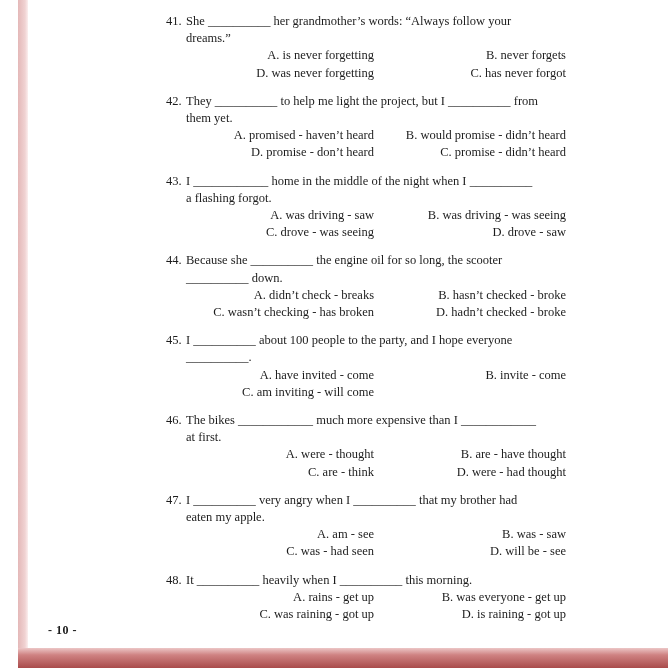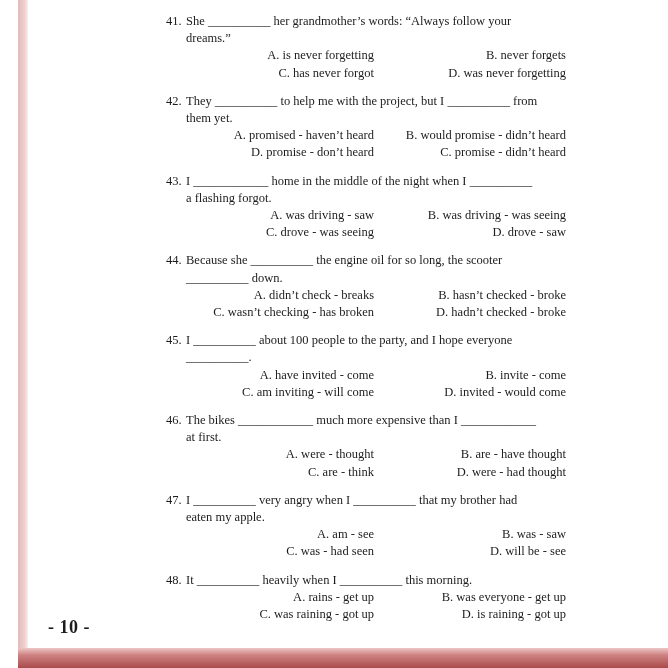--- a/index.html
+++ b/index.html
@@ -72,21 +72,21 @@
     margin-left: 10px;
   }
   .opt {
     white-space: nowrap;
     text-align: right;
   }
   .footer {
     position: absolute;
     left: 30px;
     bottom: 30px;
-    font-size: 18px;
+    font-size: 12px;
     font-weight: bold;
     letter-spacing: 0.5px;
   }
 </style>
 </head>
 <body>
 
 <div class="sheet">
   <div class="strip-left"></div>
   <div class="strip-right"></div>
@@ -95,29 +95,29 @@
   <div class="questions" id="questions">
   <div class="question">
     <span class="q-num">41.</span>
     <div class="q-body">
           <div class="q-line">She __________ her grandmother’s words: “Always follow your</div>
           <div class="q-line">dreams.”</div>
         </div>
     <div class="options">
           <div class="opt">A. is never forgetting</div>
           <div class="opt">B. never forgets</div>
+          <div class="opt">D. was never forgetting</div>
           <div class="opt">C. has never forgot</div>
-          <div class="opt">D. was never forgetting</div>
         </div>
   </div>
 
   <div class="question">
     <span class="q-num">42.</span>
     <div class="q-body">
-          <div class="q-line">They __________ to help me with the project, but I __________ from</div>
+          <div class="q-line">They __________ to help me light the project, but I __________ from</div>
           <div class="q-line">them yet.</div>
         </div>
     <div class="options">
           <div class="opt">A. promised - haven’t heard</div>
           <div class="opt">B. would promise - didn’t heard</div>
           <div class="opt">D. promise - don’t heard</div>
           <div class="opt">C. promise - didn’t heard</div>
         </div>
   </div>
 
@@ -152,21 +152,20 @@
   <div class="question">
     <span class="q-num">45.</span>
     <div class="q-body">
           <div class="q-line">I __________ about 100 people to the party, and I hope everyone</div>
           <div class="q-line">__________.</div>
         </div>
     <div class="options">
           <div class="opt">A. have invited - come</div>
           <div class="opt">B. invite - come</div>
           <div class="opt">C. am inviting - will come</div>
-          <div class="opt">D. invited - would come</div>
         </div>
   </div>
 
   <div class="question">
     <span class="q-num">46.</span>
     <div class="q-body">
           <div class="q-line">The bikes ____________ much more expensive than I ____________</div>
           <div class="q-line">at first.</div>
         </div>
     <div class="options">

